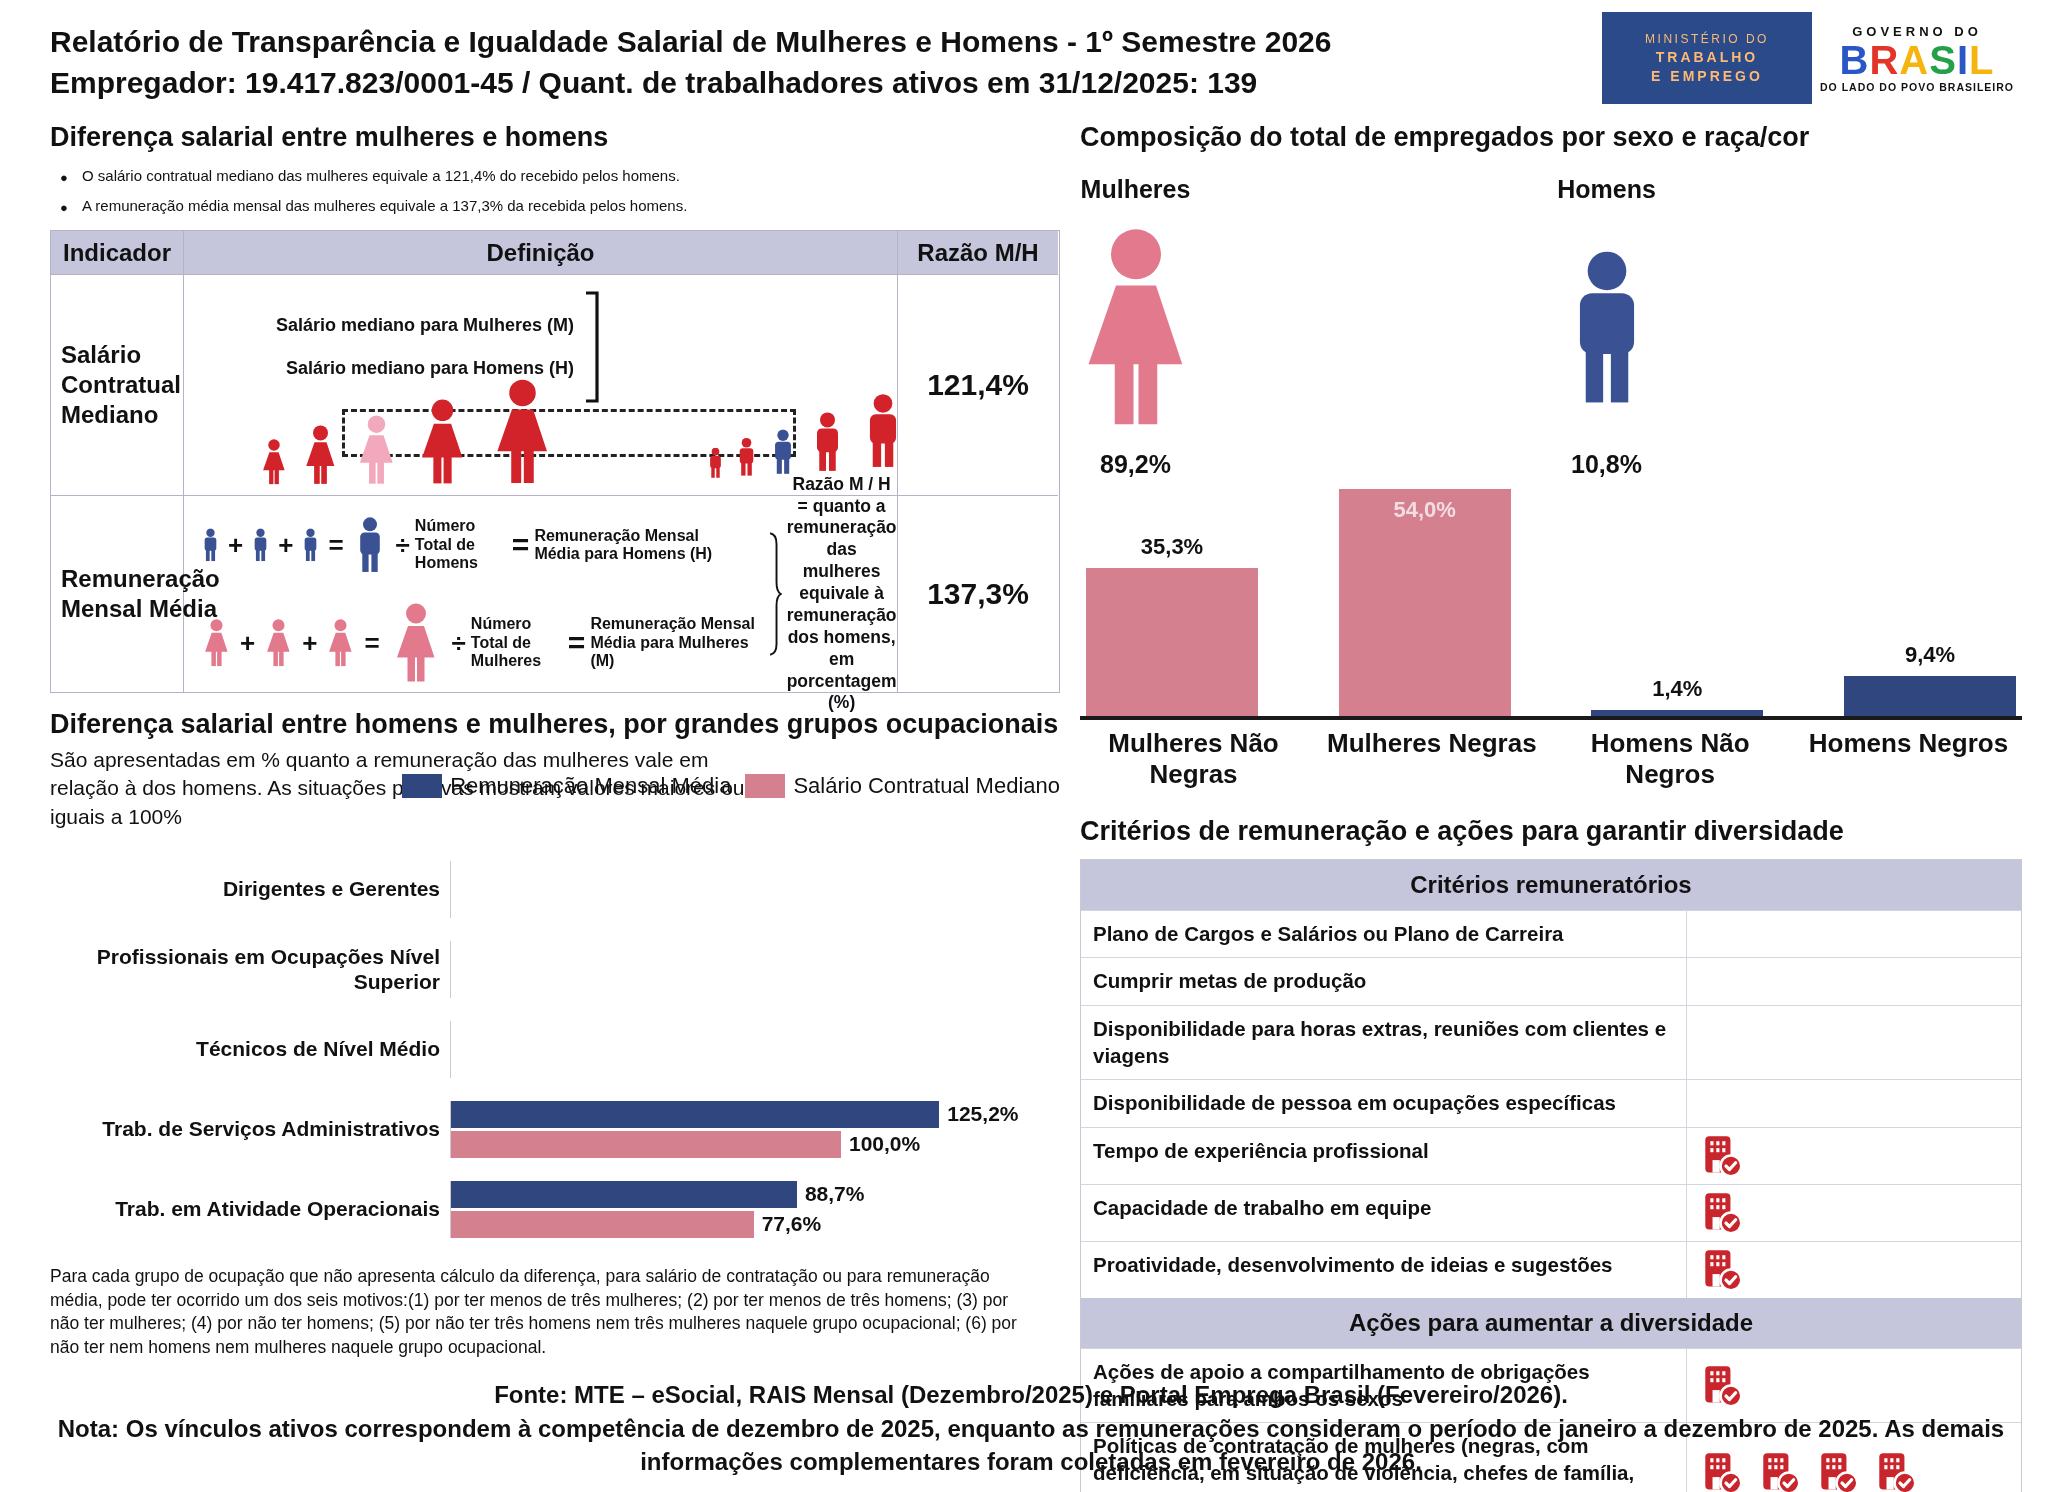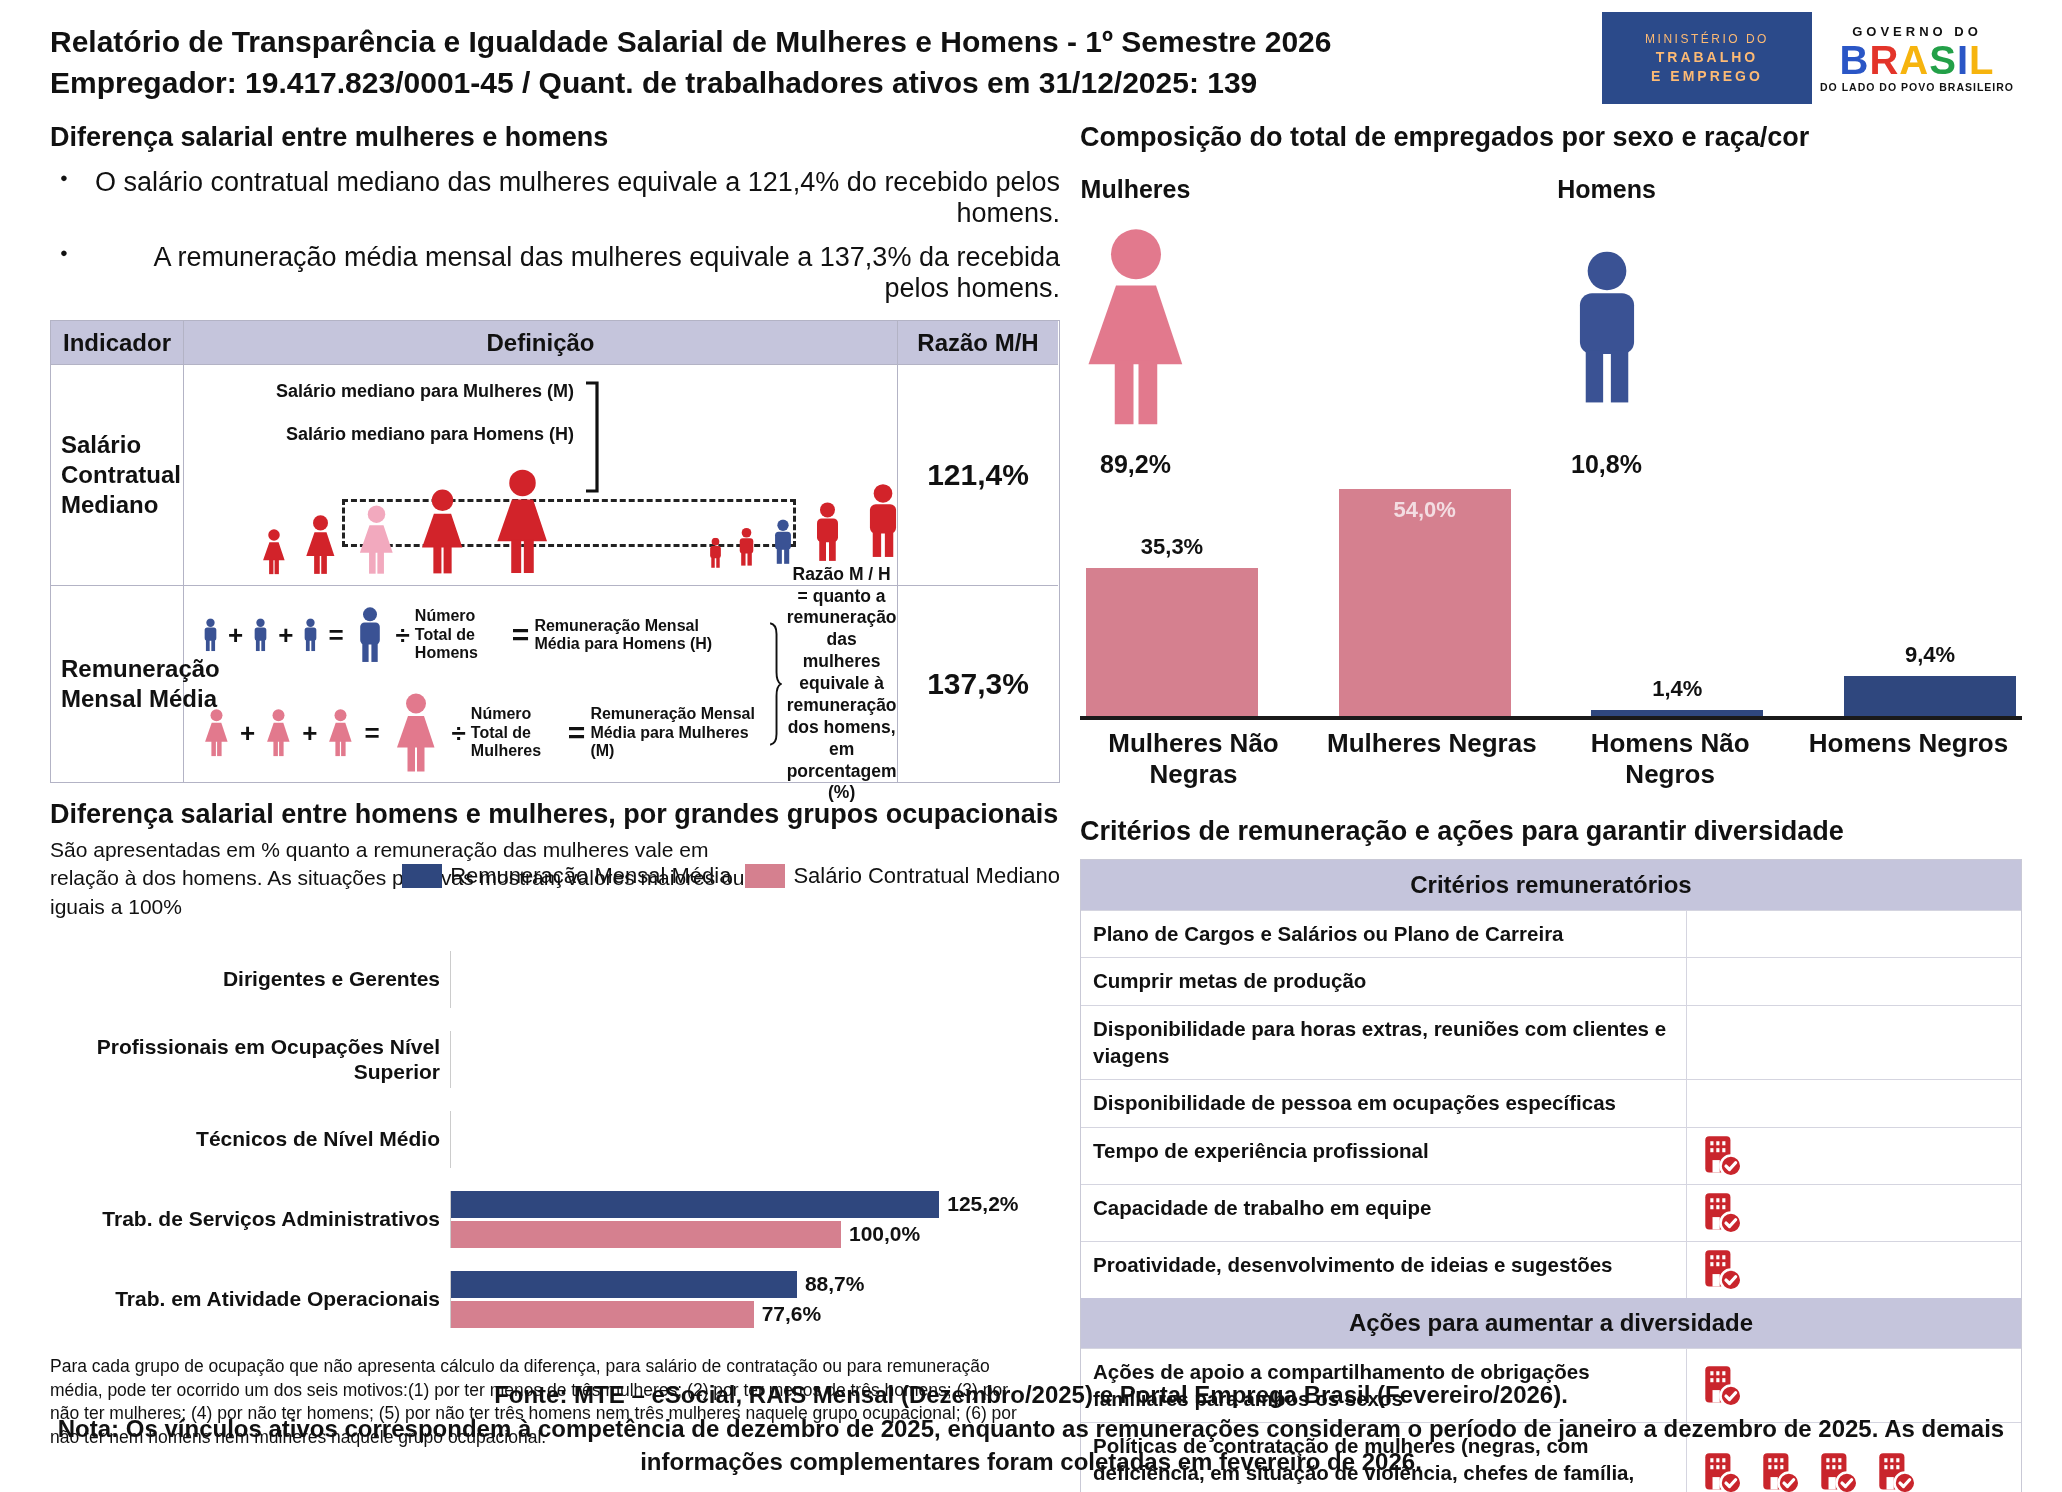--- a/index.html
+++ b/index.html
@@ -18,38 +18,38 @@
   .logo-gov{width:210px;height:92px;background:#fff;display:flex;flex-direction:column;
             justify-content:center;align-items:center;gap:1px;}
   .logo-gov .g1{font-size:13px;font-weight:bold;letter-spacing:4px;}
   .logo-gov .g2{font-size:40px;font-weight:bold;letter-spacing:1px;line-height:1;}
   .logo-gov .g3{font-size:10.5px;font-weight:bold;letter-spacing:1px;}
 
   
   .left-col{position:absolute;left:50px;top:122px;width:1010px;}
   .sec-title{font-size:27px;font-weight:bold;margin:0 0 10px 0;}
   .bullets{margin:14px 0 16px 10px;}
-  .bullet{font-size:27px;margin:13px 0;padding-left:22px;position:relative;text-align:right;}
+  .bullet{font-size:15px;margin:13px 0;padding-left:22px;position:relative;}
   .bullet::before{content:"●";position:absolute;left:0;top:3px;font-size:13px;}
 
   .gap-table{display:grid;grid-template-columns:133px 714px 160px;
              grid-template-rows:44px 221px 196px;border:1.5px solid #b3b3c5;margin-top:4px;}
   .gt{border-right:1.5px solid #b3b3c5;border-bottom:1.5px solid #b3b3c5;}
   .gt:nth-child(3n){border-right:none;}
   .gt.last{border-bottom:none;}
   .gt-h{background:#C5C5DC;display:flex;align-items:center;justify-content:center;
         font-size:24px;font-weight:bold;}
   .gt-h.left{justify-content:flex-start;padding-left:12px;}
   .gt-ind{display:flex;align-items:center;padding-left:10px;font-size:24px;
           font-weight:bold;line-height:1.25;}
   .gt-ratio{display:flex;align-items:center;justify-content:center;font-size:30px;font-weight:bold;}
   .gt-def{position:relative;}
 
   
-  .def1-top{display:flex;gap:10px;padding:16px 0 0 90px;}
+  .def1-top{display:flex;align-items:center;gap:10px;padding:16px 0 0 90px;}
   .def1-lines{width:300px;display:flex;flex-direction:column;gap:22px;text-align:right;}
   .def1-line{font-size:18px;font-weight:bold;}
   .def1-note{width:250px;font-size:18px;font-weight:bold;text-align:center;line-height:1.2;}
   .people-row{position:absolute;left:0;bottom:10px;width:100%;display:flex;align-items:flex-end;}
   .pgroup{display:flex;align-items:flex-end;gap:5px;}
   .pg-women{margin-left:72px;}
   .pg-men{margin-left:140px;}
   .dash-box{position:absolute;left:158px;top:134px;width:448px;height:42px;
             border:3px dashed #222;}
 

